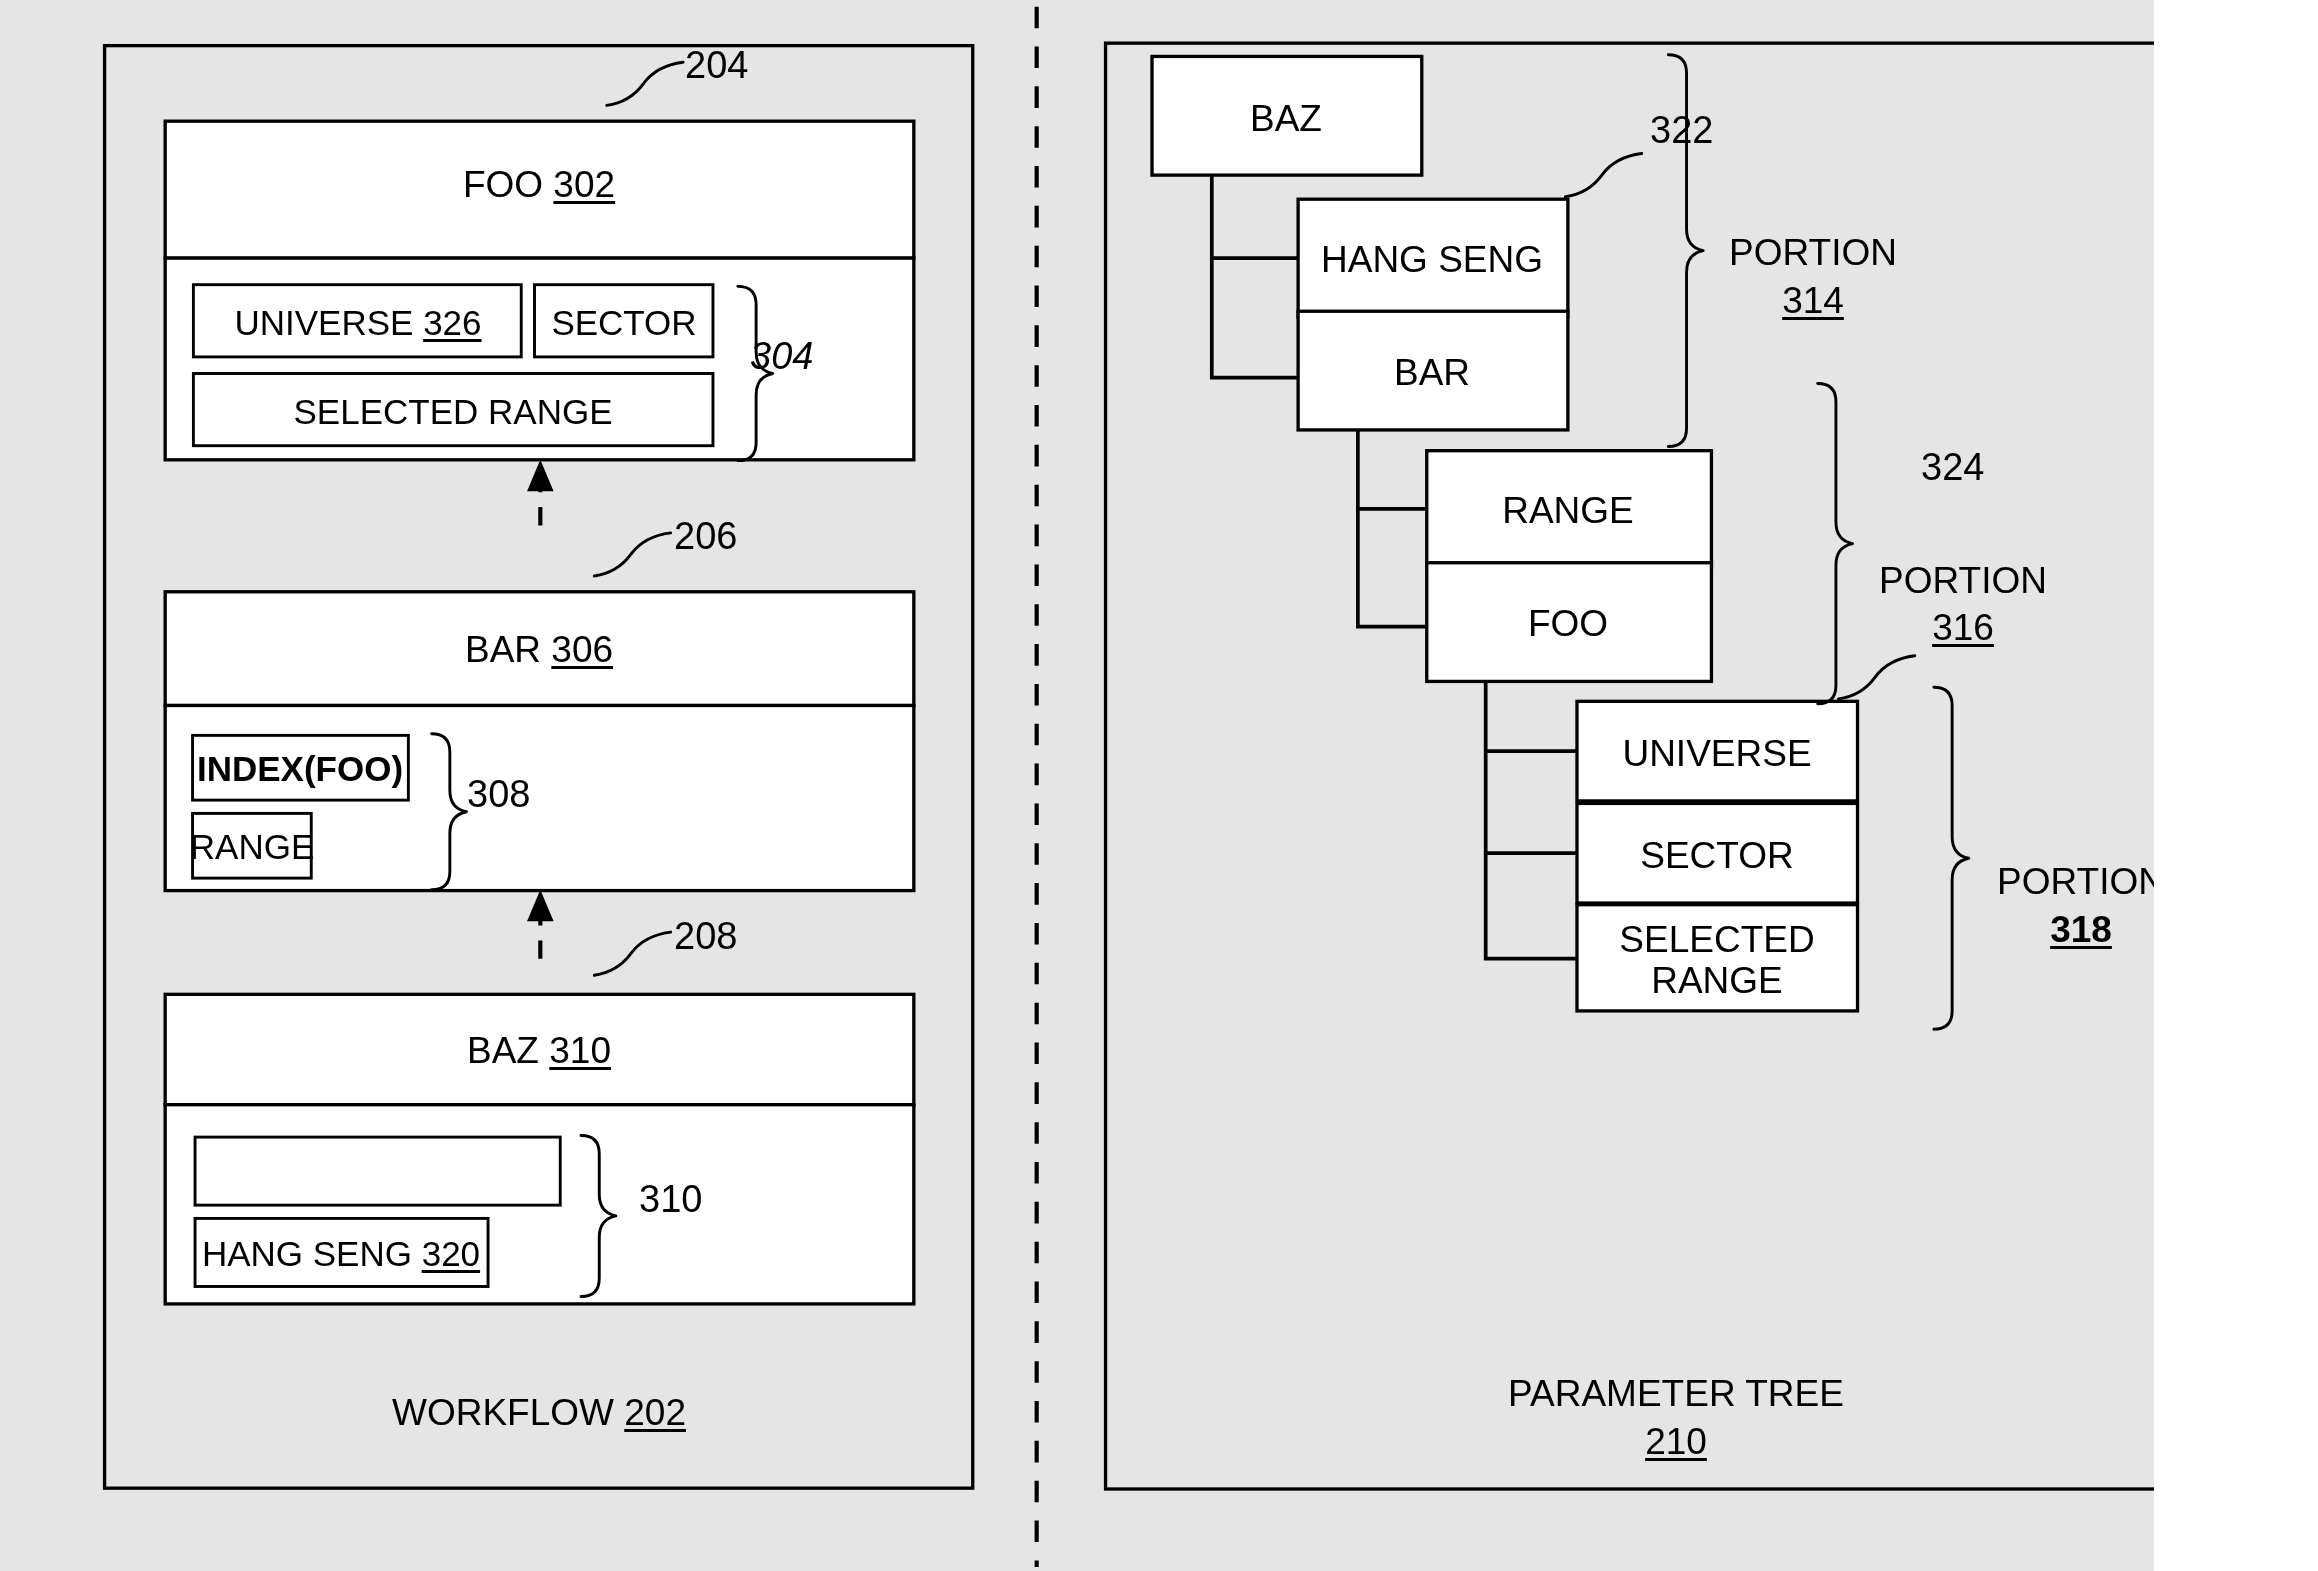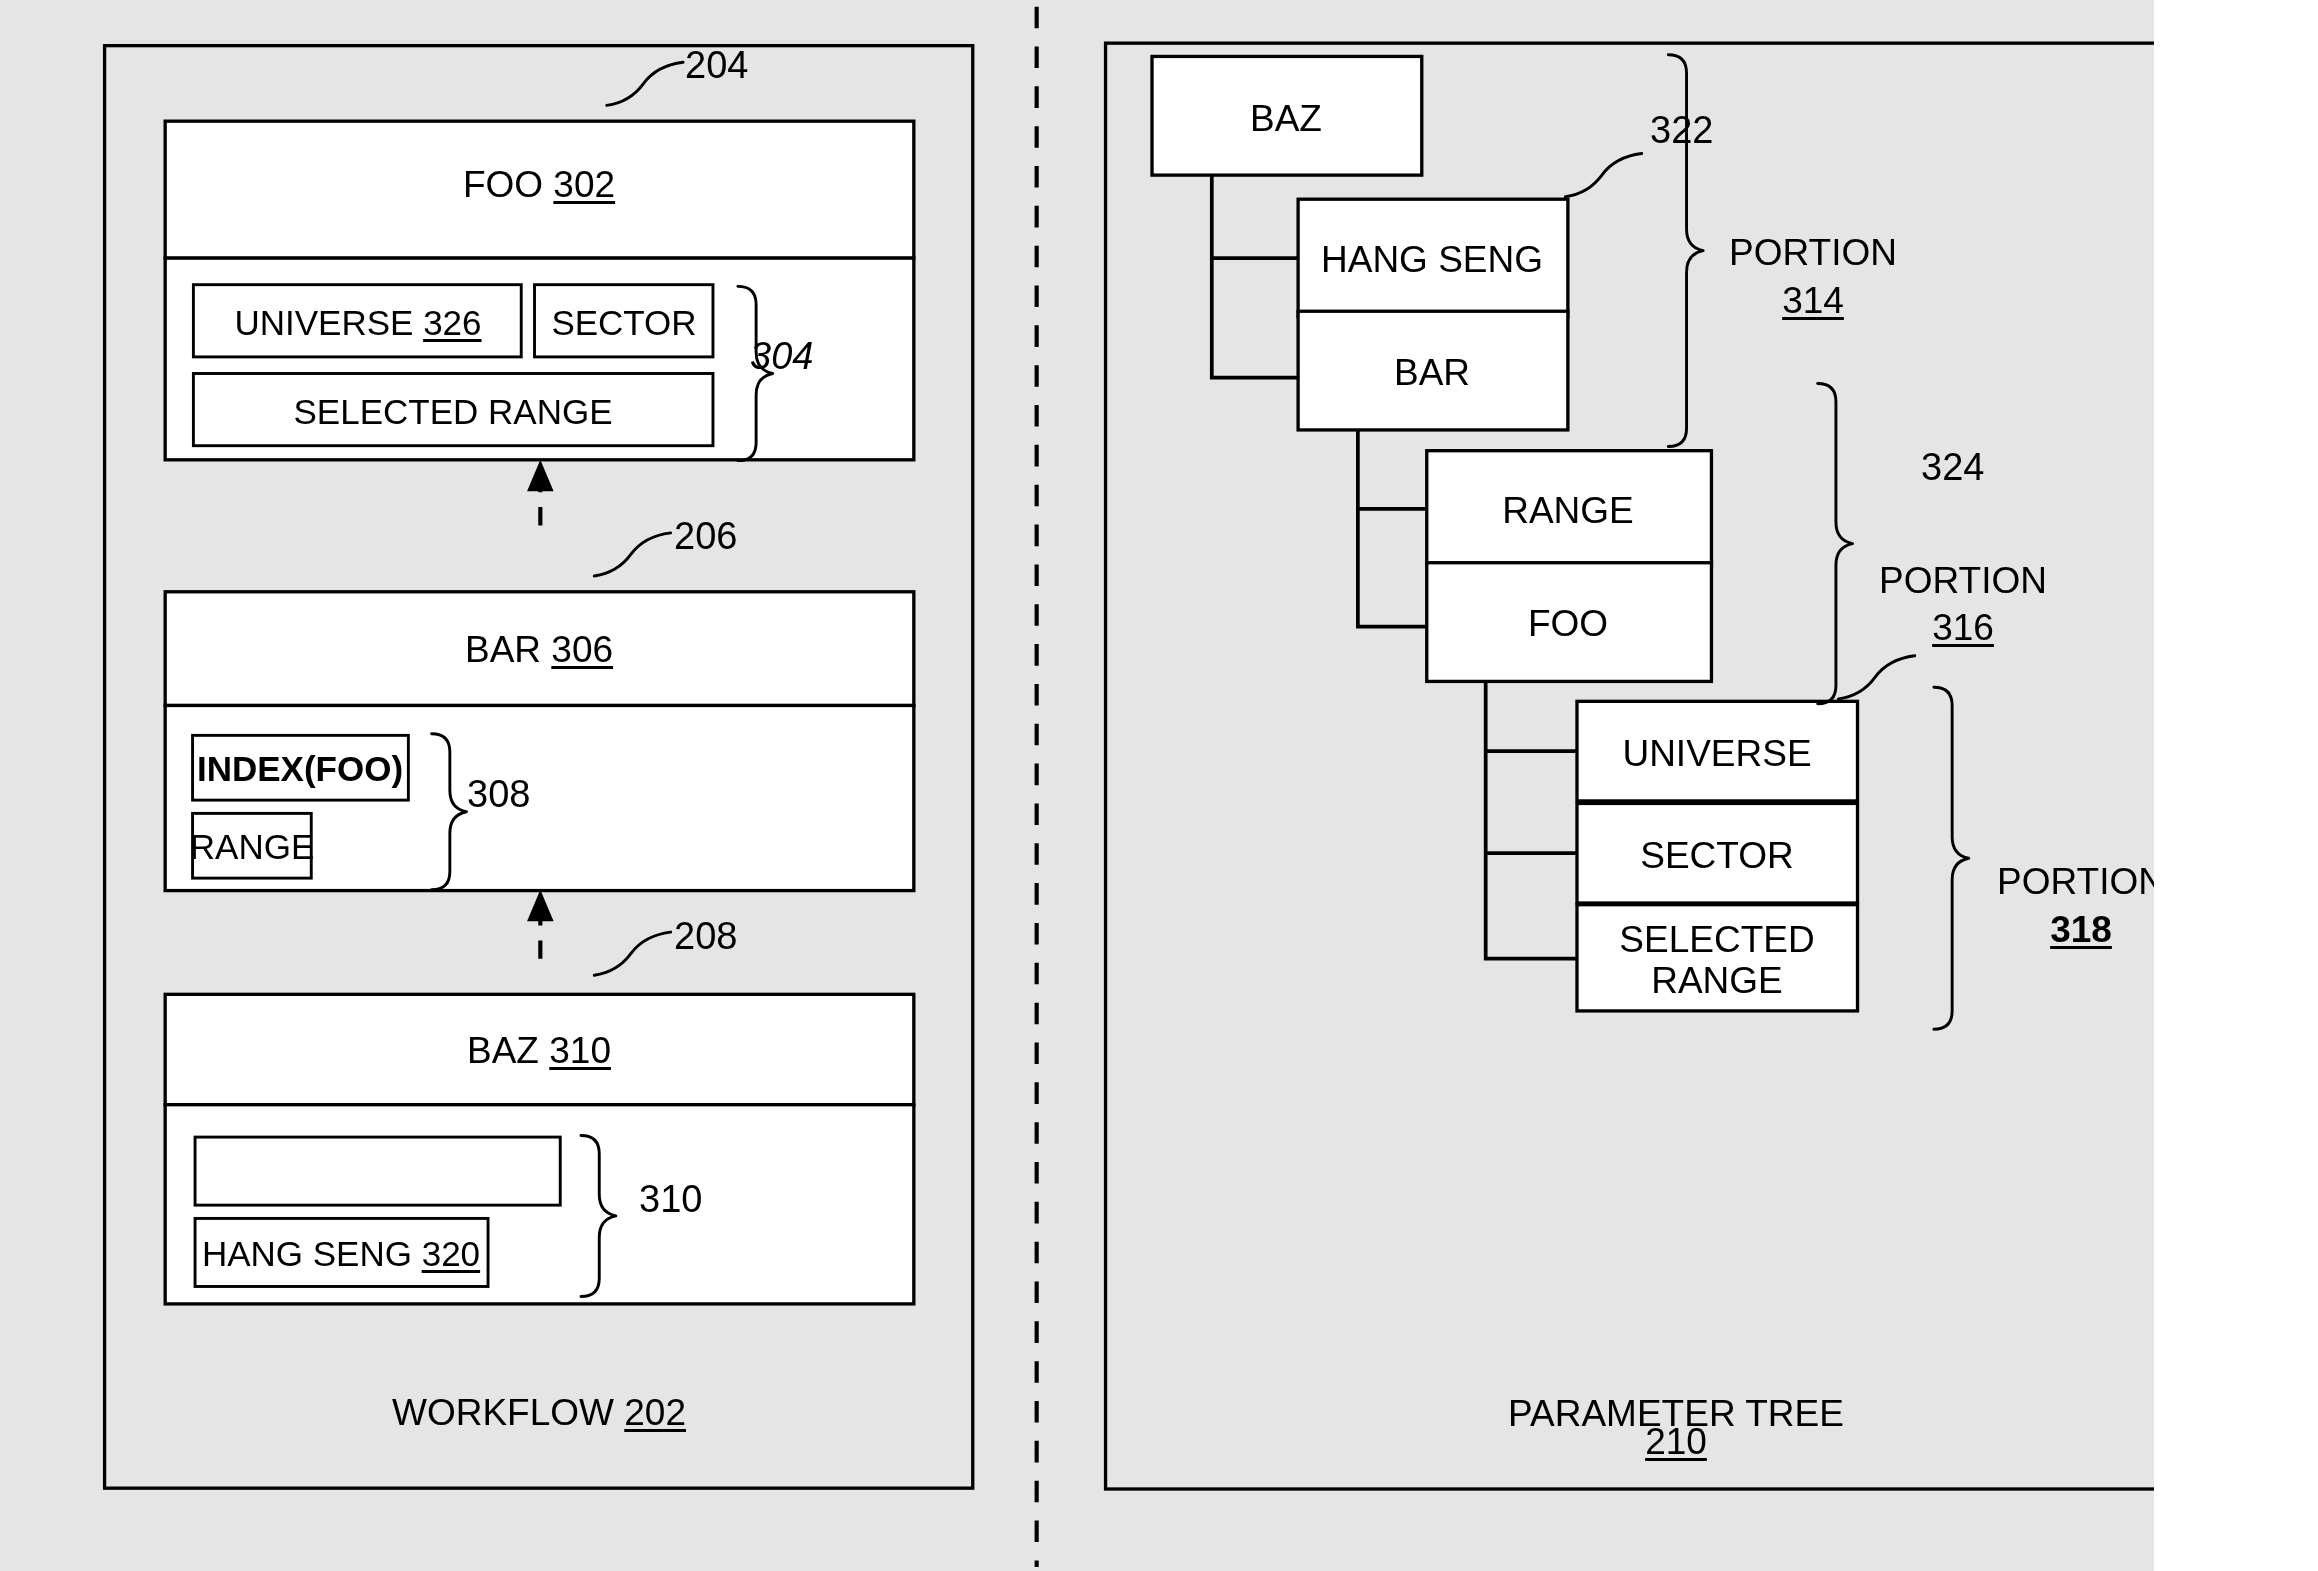--- a/index.html
+++ b/index.html
@@ -274,21 +274,21 @@
   <div class="lbl c t-portion" style="left:1963px; top:560px;">PORTION</div>
   <div class="lbl c t-portion" style="left:1963px; top:607px;">
     <u>316</u>
   </div>
 
   <div class="lbl c t-portion" style="left:2081px; top:861px;">PORTION</div>
   <div class="lbl c t-portion" style="left:2081px; top:909px;font-weight:bold;">
     <u>318</u>
   </div>
 
-  <div class="lbl c t-caption" style="left:1676px; top:1373px;margin-top:20px;">
+  <div class="lbl c t-caption" style="left:1676px; top:1373px;">
     <span>PARAMETER TREE</span>
   </div>
   <div class="lbl c t-caption" style="left:1676px; top:1421px;">
     <u>210</u>
   </div>
 
 </div>
 
 
 </body></html>

